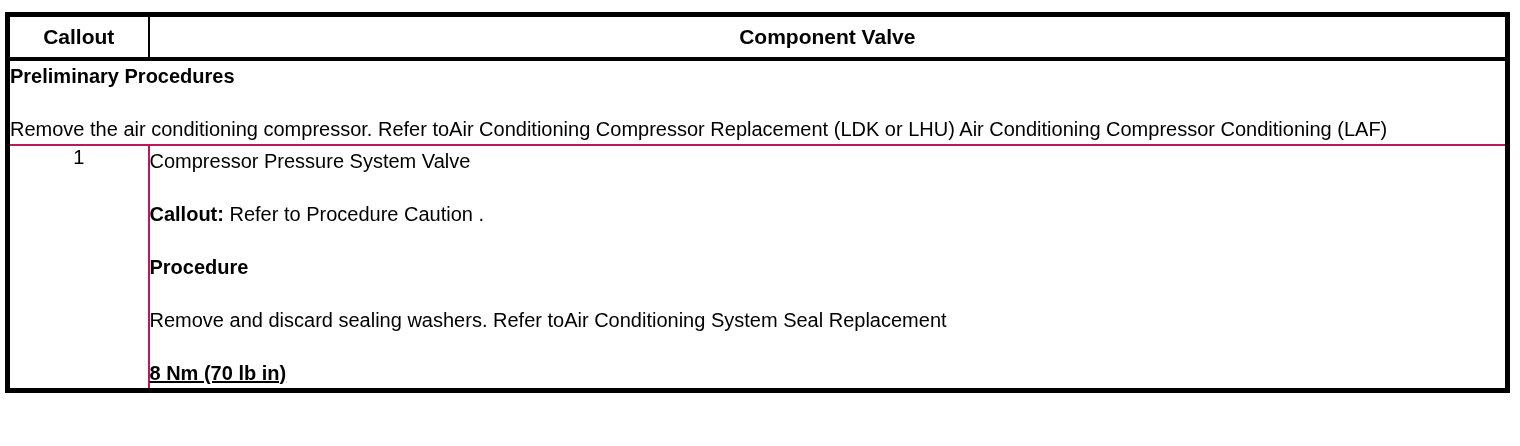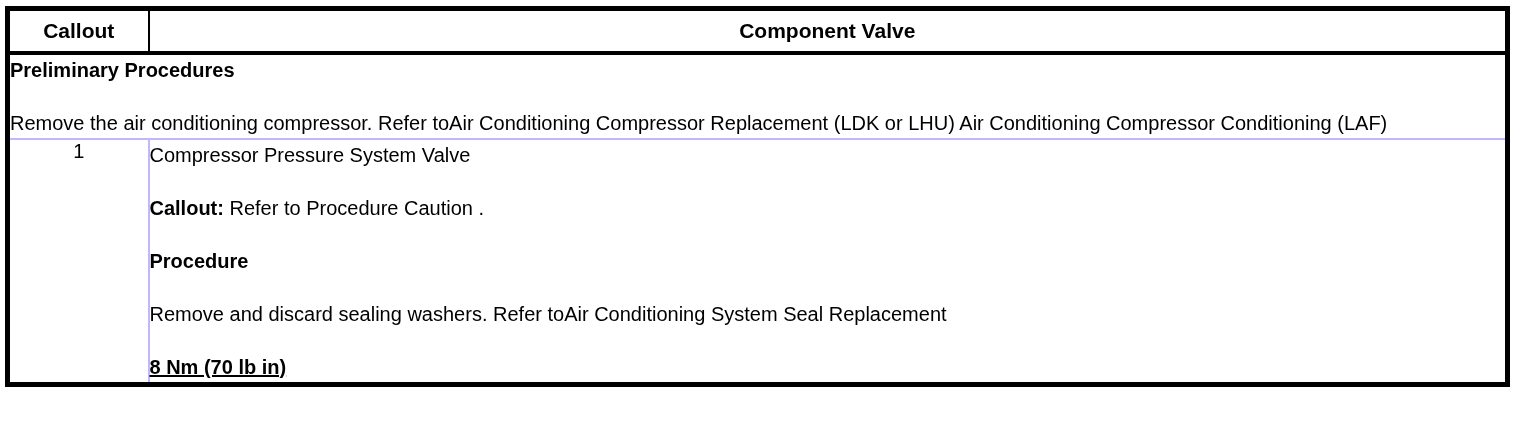--- a/index.html
+++ b/index.html
@@ -7,35 +7,35 @@
     padding: 0;
     background: #ffffff;
     width: 1520px;
     height: 446px;
     font-family: "Liberation Sans", sans-serif;
     color: #000000;
   }
   .doc-table {
     border-collapse: collapse;
     table-layout: fixed;
-    margin: 6px 0 0 5px;
+    margin: 12px 0 0 5px;
     width: 1505px;
     border: 5px solid #000000;
   }
   .doc-table th {
     border: 2px solid #000000;
     border-bottom: 4px solid #000000;
     font-size: 21px;
     font-weight: bold;
     text-align: center;
     padding: 8px 4px;
     line-height: 24px;
   }
   .doc-table td {
-    border: 2px solid #c4b5fd;
+    border: 2px solid #be185d;
     font-size: 20px;
     vertical-align: top;
     padding: 0;
   }
   .col-callout { width: 141px; }
   .prelim-cell {
     padding: 6px 10px 10px 9px;
   }
   .prelim-title {
     font-weight: bold;

